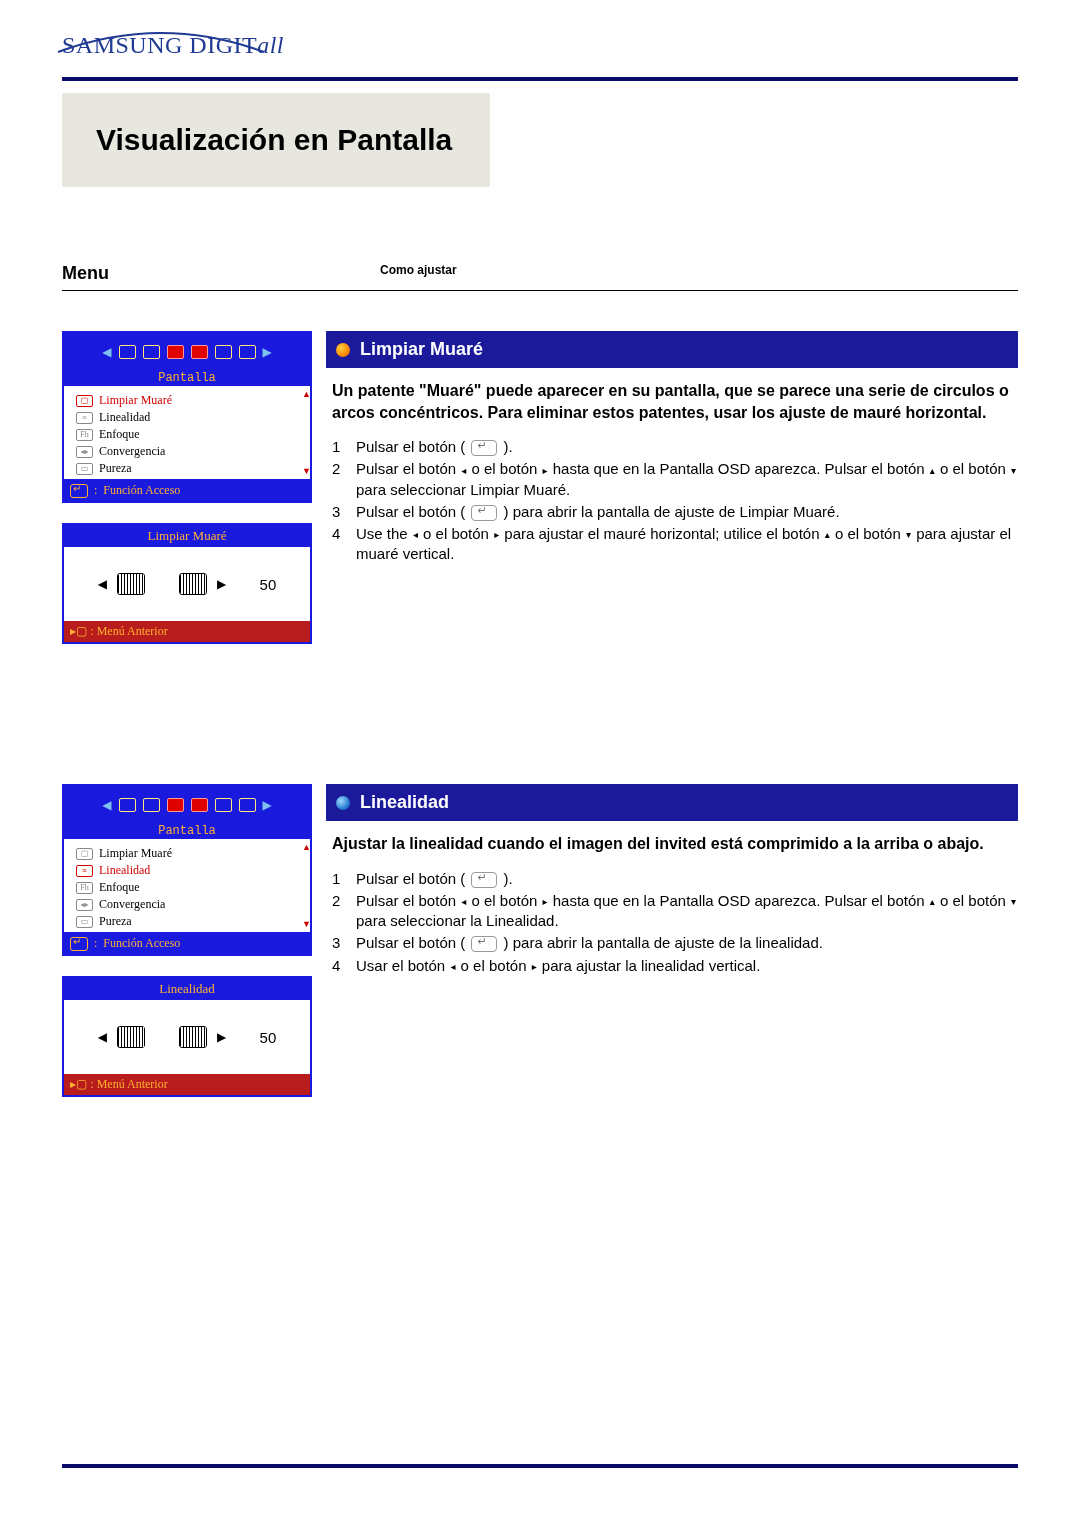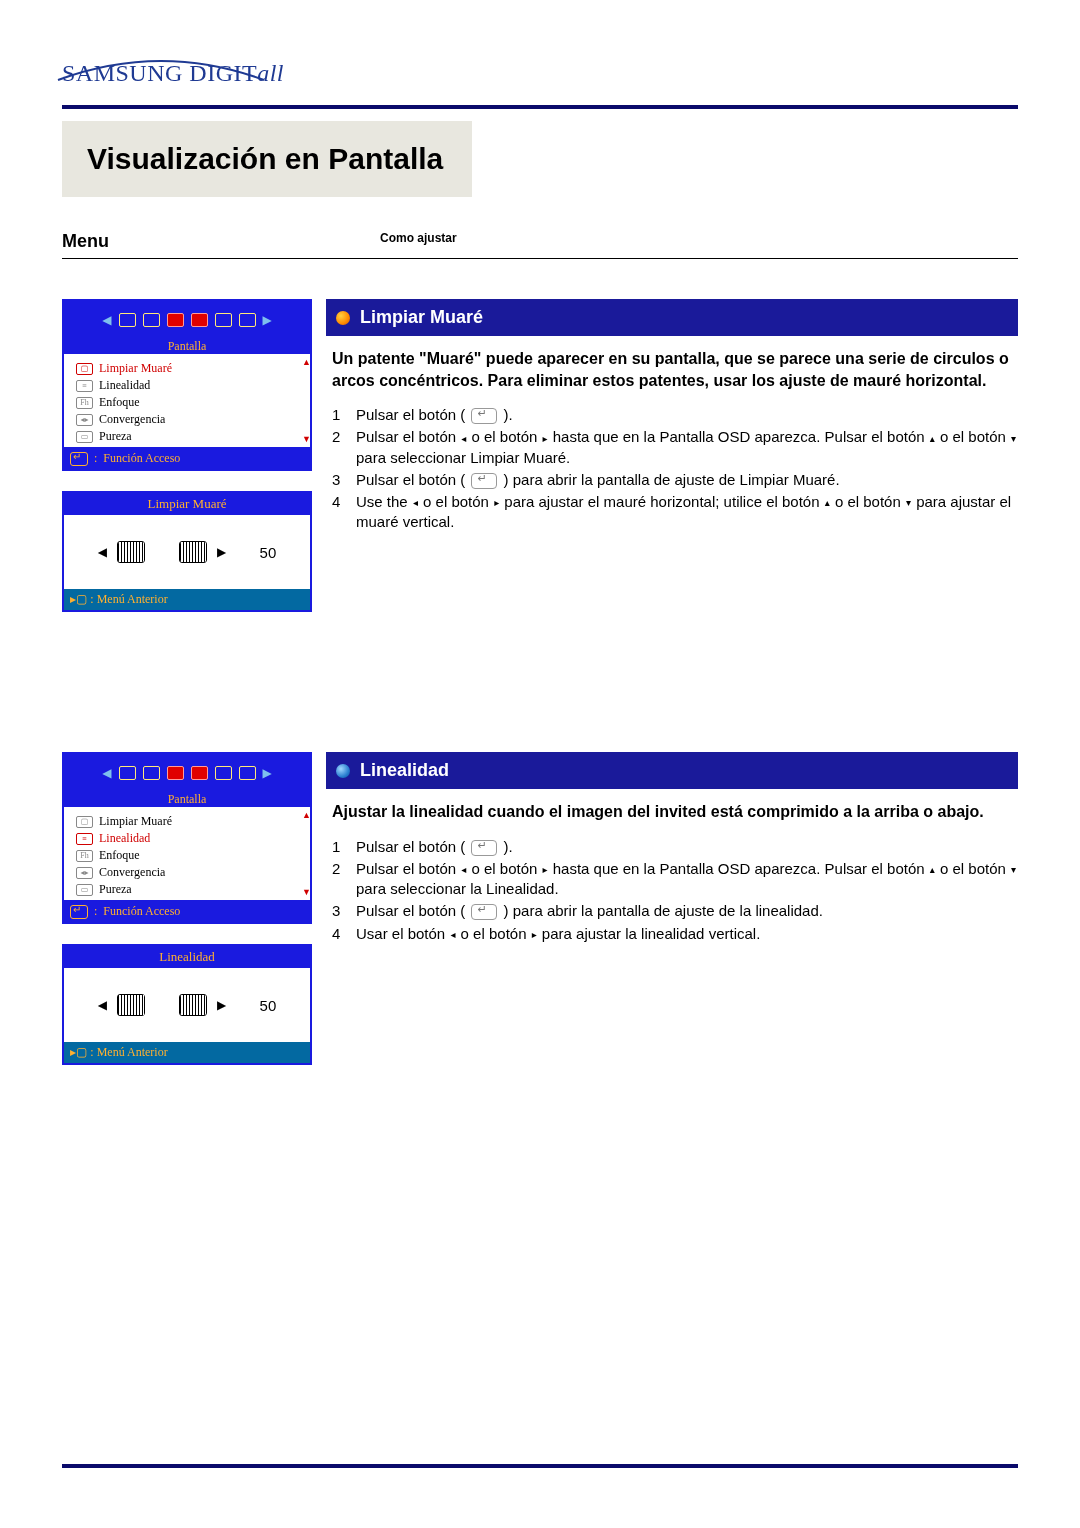--- a/index.html
+++ b/index.html
@@ -1,40 +1,40 @@
 <!DOCTYPE html>
 <html><head>
 <meta charset="utf-8">
 <style>
 html,body{margin:0;padding:0;background:#fff;font-family:Arial,Helvetica,sans-serif;font-size:15px;color:#000}
-.page{width:1080px;height:1528px;box-sizing:border-box;padding:60px 62px 40px 62px;position:relative}
+.page{width:1080px;height:1528px;box-sizing:border-box;padding:32px 62px 40px 62px;position:relative}
 .brand{color:#1f3a93;font-family:Georgia,"Times New Roman",serif;font-size:24px;letter-spacing:0.5px}
 .brand .all{font-style:italic}
 .tagline{font-size:9px;color:#1f3a93;letter-spacing:1px;margin-top:2px}
 .brand-wrap{position:relative;margin-bottom:10px}
 .brand-arc{position:absolute;left:-6px;top:-10px}
 .rule-bar{height:4px;background:#0a0a6b;margin-top:18px}
 .title-box{background:#e8e7df;display:inline-block;padding:14px 22px 14px 18px;margin-top:12px}
-.title-box h1{margin:7px;font-size:30px;font-weight:bold;color:#000}
-.headers{display:flex;margin-top:34px}
+.title-box h1{margin:16px;font-size:30px;font-weight:bold;color:#000}
+.headers{display:flex;margin-top:76px}
 .headers .menu{width:318px;font-weight:bold;font-size:18px}
 .headers .como{font-weight:bold;font-size:12px}
 .thin-rule{border-top:1px solid #000;margin-top:6px;margin-bottom:40px}
 
 .block{display:flex;align-items:flex-start;margin-bottom:140px}
 .osd-col{width:250px;flex:0 0 250px}
 .right-col{flex:1;margin-left:20px}
 
 
 .osd-wrap{width:250px;border:2px solid #1a1adf;box-sizing:border-box;background:#fff}
 .osd-top{background:#1a1adf;height:38px;display:flex;align-items:center;justify-content:center;gap:7px;position:relative}
 .osd-top .tri{color:#7ec0ee;font-size:12px}
 .osd-top .ricon{width:17px;height:14px;display:inline-block;border:1px solid #ffe97b;border-radius:2px;box-sizing:border-box}
 .osd-top .ricon.red{background:#e00000;border-color:#ff9a9a}
-.osd-word-row{background:#1a1adf;height:15px;text-align:center;color:#ffb030;font-family:Liberation Serif, serif;font-size:12px}
+.osd-word-row{background:#1a1adf;height:15px;text-align:center;color:#ffb030;font-family:Liberation Mono, monospace;font-size:12px}
 
 .osd-menu{background:#fff;padding:6px 6px 2px 6px;position:relative;border-bottom:1px solid #1a1adf}
 .osd-menu .row{display:flex;align-items:center;gap:6px;font-family:Georgia,"Times New Roman",serif;font-size:12px;color:#000;padding:1px 0 1px 6px}
 .osd-menu .row.sel{color:#d00000}
 .osd-menu .micon{width:17px;height:12px;display:inline-block;border:1px solid #888;border-radius:2px;box-sizing:border-box;text-align:center;font-size:8px;line-height:10px;color:#888}
 .osd-menu .micon.red{border-color:#d00000;color:#d00000}
 .osd-menu .scroll{position:absolute;right:2px;top:4px;bottom:4px;width:6px;display:flex;flex-direction:column;justify-content:space-between}
 .osd-menu .scroll span{color:#d00000;font-size:9px;line-height:8px}
 
 .osd-fn{background:#1a1adf;color:#ffb030;font-family:Georgia,serif;font-size:12px;padding:3px 6px;display:flex;align-items:center;gap:6px}
@@ -43,21 +43,21 @@
 
 .osd-gap{height:20px}
 
 .osd-adjust{border:2px solid #1a1adf;box-sizing:border-box}
 .osd-adjust .atitle{background:#1a1adf;color:#ffb030;font-family:Georgia,serif;font-size:13px;text-align:center;padding:3px 0}
 .osd-adjust .abody{background:#fff;height:74px;display:flex;align-items:center;justify-content:center;gap:10px;font-size:14px}
 .osd-adjust .arrow{color:#000;font-size:12px}
 .osd-adjust .patt{width:26px;height:20px;display:inline-block;border:1px solid #000;border-radius:3px;position:relative;overflow:hidden}
 .osd-adjust .patt::after{content:"";position:absolute;inset:0;background:repeating-linear-gradient(90deg,#000 0 1px,#fff 1px 3px)}
 .osd-adjust .val{width:40px;text-align:right;font-size:15px;color:#000}
-.osd-adjust .afoot{background:#0369a1;color:#ffb030;font-family:Georgia,serif;font-size:12px;padding:3px 6px}
+.osd-adjust .afoot{background:#b91c1c;color:#ffb030;font-family:Georgia,serif;font-size:12px;padding:3px 6px}
 
 
 .h-bar{background:#1a1a9a;color:#fff;font-weight:bold;font-size:18px;padding:8px 10px;display:flex;align-items:center;gap:10px;margin-left:-6px;margin-bottom:12px}
 .h-bar .dot{width:14px;height:14px;border-radius:50%;background:radial-gradient(circle at 35% 35%,#ffd040 0%,#ff8a00 60%,#cc5500 100%)}
 .h-bar.blue .dot{background:radial-gradient(circle at 35% 35%,#a0d8ff 0%,#2a7fd0 60%,#004a99 100%)}
 
 .desc{font-weight:bold;font-size:16px;line-height:1.35;margin-bottom:14px}
 .steps{display:table;font-size:15px;line-height:1.35}
 .steps .srow{display:table-row}
 .steps .sn{display:table-cell;width:18px;vertical-align:top;padding-right:6px}

